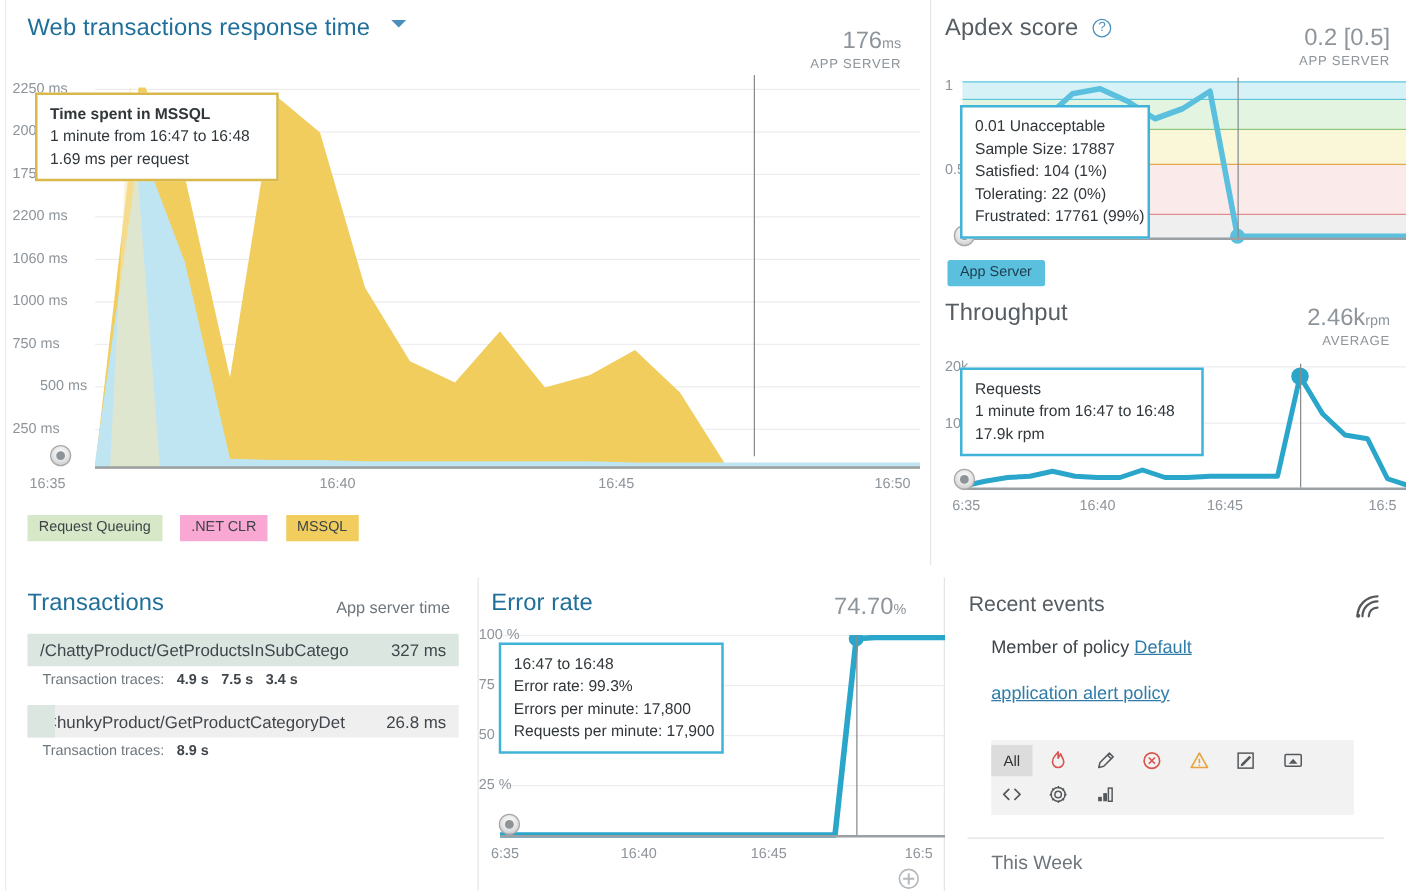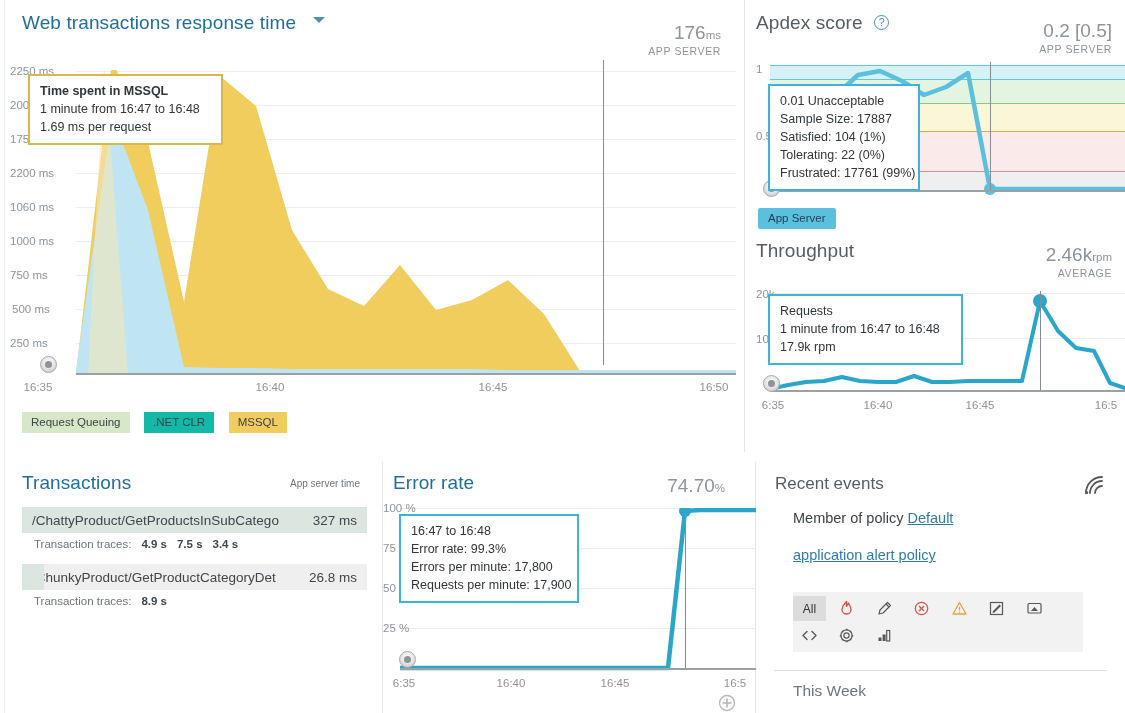--- a/index.html
+++ b/index.html
@@ -82,21 +82,21 @@
     padding:4px 10px 5px 10px; border-radius:2px;
   }
 
   
   #thru-card { left:756px; top:232px; width:369px; height:202px; }
   #thru-header { position:absolute; left:0; top:8px; right:0; height:42px; }
 
   
   #tx-card { left:0; top:462px; width:383px; height:251px; border-right:1px solid #e3e6e8; }
   #tx-header { position:absolute; left:22px; top:10px; right:10px; }
-  .tx-right-label { position:absolute; right:12px; top:6px; font-size:10px; color:#6e767c; }
+  .tx-right-label { position:absolute; right:12px; top:6px; font-size:13px; color:#6e767c; }
   .tx-row {
     position:absolute; left:22px; width:345px; height:26px;
     display:flex; align-items:center; justify-content:space-between;
     padding:0 10px 0 10px; font-size:13.5px; color:#40464b; overflow:hidden;
   }
   .tx-row .name { overflow:hidden; white-space:nowrap; }
   .tx-row .val { color:#40464b; flex:0 0 auto; padding-left:10px; }
   .tx-traces { position:absolute; left:34px; font-size:11.5px; color:#6e767c; }
   .tx-traces .t { margin-left:10px; color:#40464b; font-weight:bold; }
 
@@ -171,42 +171,42 @@
     </div>
 
     <div>
       <div class="ytick" style="left:10px; top:71px;">2250 ms</div>
       <div class="ytick" style="left:10px; top:105px;">2000 ms</div>
       <div class="ytick" style="left:10px; top:139px;">1750 ms</div>
       <div class="ytick" style="left:10px; top:173px;">2200 ms</div>
       <div class="ytick" style="left:10px; top:207px;">1060 ms</div>
       <div class="ytick" style="left:10px; top:241px;">1000 ms</div>
       <div class="ytick" style="left:10px; top:275px;">750 ms</div>
-      <div class="ytick" style="left:4px; top:309px;padding-left:8px;">500 ms</div>
+      <div class="ytick" style="left:24px; top:309px;padding-left:8px;">500 ms</div>
       <div class="ytick" style="left:10px; top:343px;">250 ms</div>
     </div>
 
     <div>
       <div class="xtick" style="left:38px;  top:381px;">16:35</div>
       <div class="xtick" style="left:270px; top:381px;">16:40</div>
       <div class="xtick" style="left:493px; top:381px;">16:45</div>
       <div class="xtick" style="left:714px; top:381px;">16:50</div>
     </div>
 
     <div class="handle" style="left:40px; top:356px;"></div>
 
     <div class="tt yellow" style="left:28px; top:74px; width:195px;">
       <div><b>Time spent in MSSQL</b></div>
       <div>1 minute from 16:47 to 16:48</div>
       <div>1.69 ms per request</div>
     </div>
 
     <div class="legend">
       <span class="chip" style="background:#d7e8c8;">Request Queuing</span>
-      <span class="chip" style="background:#14b8a6;text-align:right;">.NET CLR</span>
+      <span class="chip" style="background:#f9a8d4;text-align:right;">.NET CLR</span>
       <span class="chip" style="background:#f0cd5d;">MSSQL</span>
     </div>
   </div>
 
   <div class="panel" id="apdex-card">
 
     <div id="apdex-header">
       <span class="panel-title grey">Apdex score</span>
       <span class="help-icon">?</span>
       <div class="metric" style="right:13px; top:8px;">

